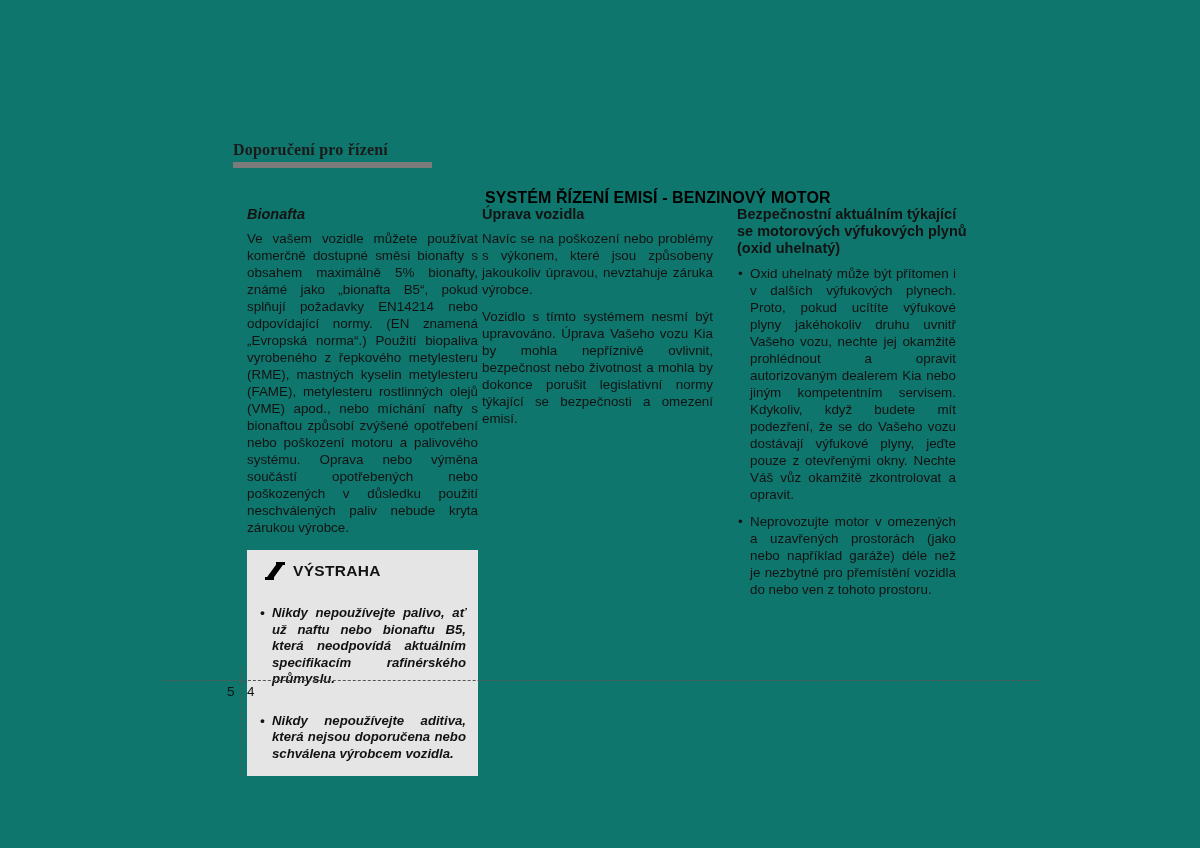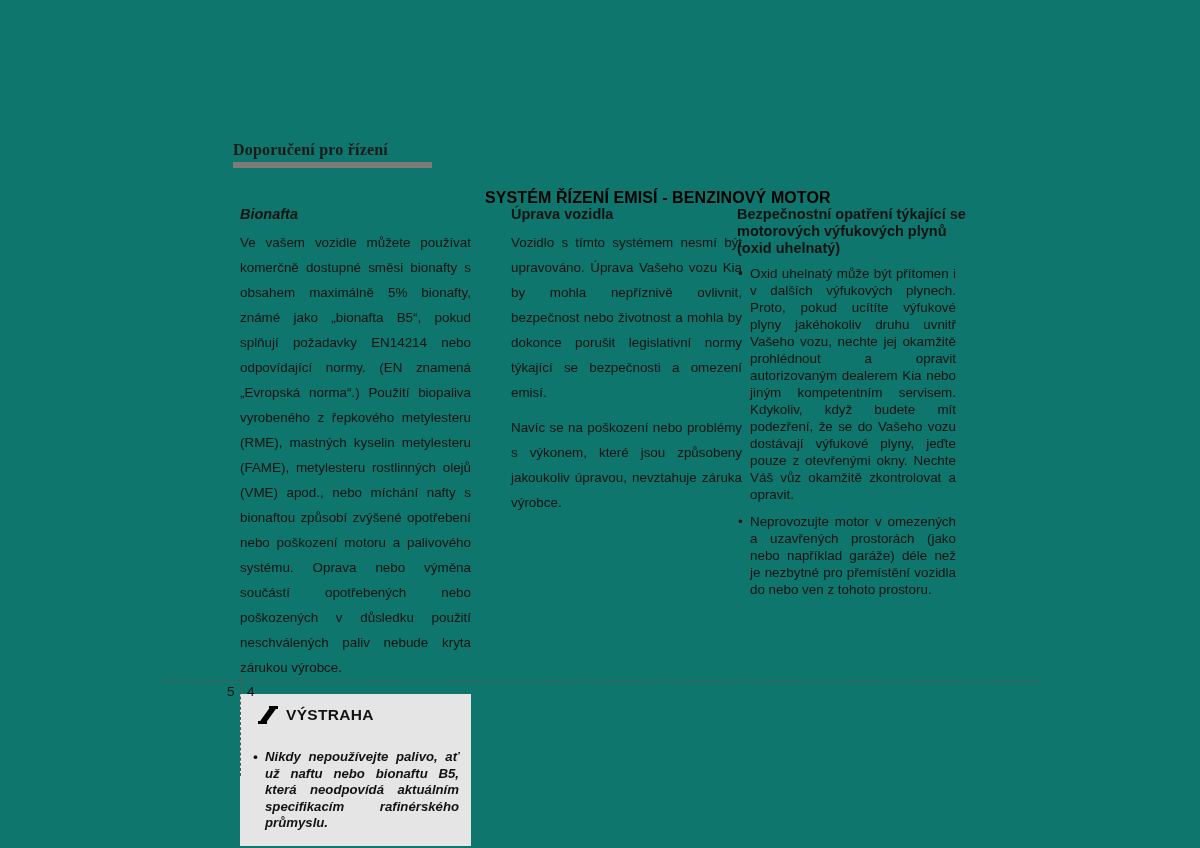--- a/index.html
+++ b/index.html
@@ -49,38 +49,38 @@
     color: #000;
     letter-spacing: 0.1px;
   }
 
   
   .col {
     position: absolute;
     width: 231px;
     top: 206px;
   }
-  .col1 { left: 240px; }
-  .col2 { left: 511px; }
+  .col1 { left: 247px; }
+  .col2 { left: 482px; }
   .col3 { left: 737px; }
 
   .sub-heading-italic {
     font-weight: bold;
     font-style: italic;
     font-size: 14.5px;
     margin: 0 0 8px 0;
   }
   .sub-heading {
     font-weight: bold;
     font-size: 14.5px;
     margin: 0 0 8px 0;
   }
   .body-text {
     font-size: 13.4px;
-    line-height: 25px;
+    line-height: 17px;
     text-align: justify;
     margin: 0 0 10px 0;
   }
 
   
   .warning-box {
     margin-top: 14px;
     background: #e5e5e5;
     padding: 12px 12px 14px 12px;
     box-sizing: border-box;
@@ -200,32 +200,33 @@
           <svg width="20" height="18" viewBox="0 0 20 18" xmlns="http://www.w3.org/2000/svg">
             <polygon points="13,0 20,0 7,18 0,18" fill="#000"></polygon>
             <rect x="11" y="0" width="9" height="3" fill="#000"></rect>
             <rect x="0" y="15" width="9" height="3" fill="#000"></rect>
           </svg>
         </span>
         <span class="warning-title">VÝSTRAHA</span>
       </div>
       <ul class="warning-list">
         <li>Nikdy nepoužívejte palivo, ať už naftu nebo bionaftu B5, která neodpovídá aktuálním specifikacím rafinérského průmyslu.</li>
+        <li>Nikdy nepoužívejte aditiva, která nejsou doporučena nebo schválena výrobcem vozidla.</li>
       </ul>
     </div>
   </div>
 
   <div class="col col2">
     <div class="sub-heading">Úprava vozidla</div>
+    <p class="body-text">Navíc se na poškození nebo problémy s výkonem, které jsou způsobeny jakoukoliv úpravou, nevztahuje záruka výrobce.</p>
     <p class="body-text">Vozidlo s tímto systémem nesmí být upravováno. Úprava Vašeho vozu Kia by mohla nepříznivě ovlivnit, bezpečnost nebo životnost a mohla by dokonce porušit legislativní normy týkající se bezpečnosti a omezení emisí.</p>
-    <p class="body-text">Navíc se na poškození nebo problémy s výkonem, které jsou způsobeny jakoukoliv úpravou, nevztahuje záruka výrobce.</p>
   </div>
 
   <div class="col col3">
-    <div class="sub-heading">Bezpečnostní opatření týkající se motorových výfukových plynů (oxid uhelnatý)</div>
+    <div class="sub-heading">Bezpečnostní aktuálním týkající se motorových výfukových plynů (oxid uhelnatý)</div>
     <ul class="bullet-list">
       <li>Oxid uhelnatý může být přítomen i v dalších výfukových plynech. Proto, pokud ucítíte výfukové plyny jakéhokoliv druhu uvnitř Vašeho vozu, nechte jej okamžitě prohlédnout a opravit autorizovaným dealerem Kia nebo jiným kompetentním servisem. Kdykoliv, když budete mít podezření, že se do Vašeho vozu dostávají výfukové plyny, jeďte pouze z otevřenými okny. Nechte Váš vůz okamžitě zkontrolovat a opravit.</li>
       <li>Neprovozujte motor v omezených a uzavřených prostorách (jako nebo například garáže) déle než je nezbytné pro přemístění vozidla do nebo ven z tohoto prostoru.</li>
     </ul>
   </div>
 
   <div class="footer-dashed-line"></div>
   <div class="crop-vline"></div>
   <div class="page-num page-num-left">5</div>
   <div class="page-num page-num-right">4</div>

